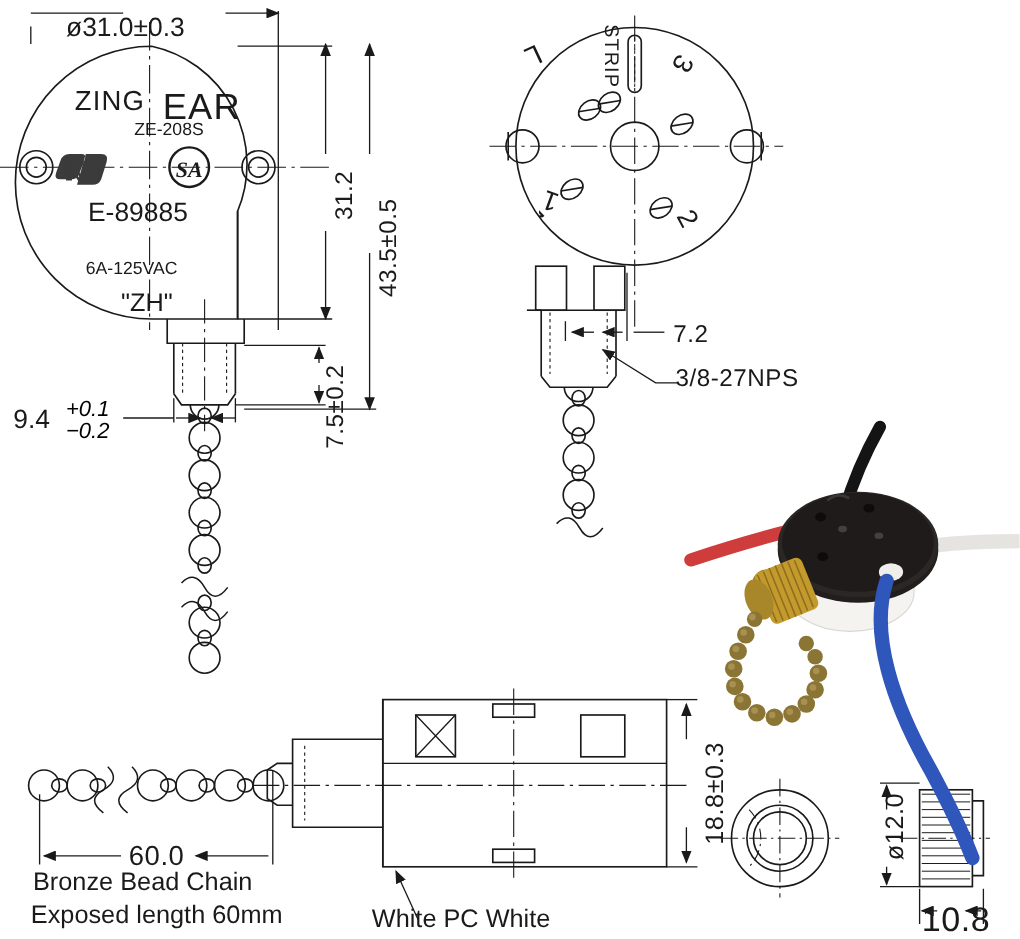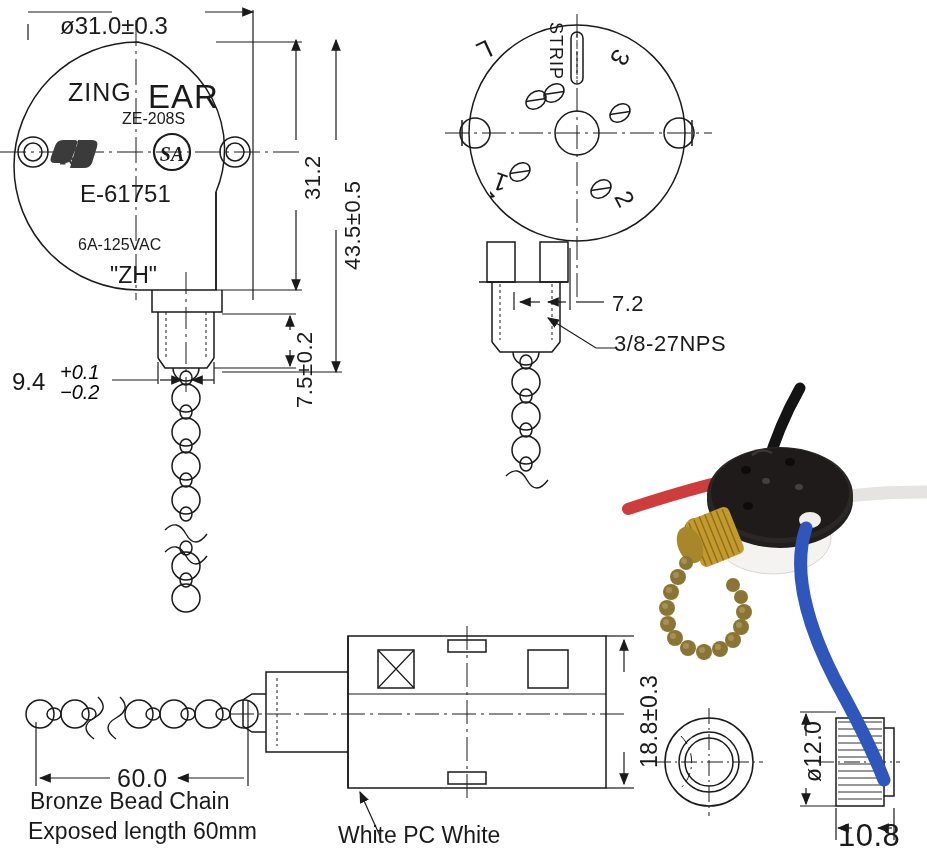--- a/index.html
+++ b/index.html
@@ -320,21 +320,21 @@
           <circle cx="742" cy="610" r="3"></circle>
       </g>
     </g>
   </svg>
 
   <div class="lbl" style="left:60px;top:12px;font-size:24px;">ø31.0±0.3</div>
 
   <div class="lbl" style="left:68px;top:78px;font-size:25px;letter-spacing:1px;">ZING</div>
   <div class="lbl" style="left:148px;top:78px;font-size:33px;letter-spacing:1px;">EAR</div>
   <div class="lbl" style="left:80px;top:110px;font-size:16px;margin-left:42px;">ZE-208S</div>
-  <div class="lbl" style="left:80px;top:180px;font-size:24px;">E-61751</div>
+  <div class="lbl" style="left:80px;top:180px;font-size:24px;">E-89885</div>
   <div class="lbl" style="left:78px;top:236px;font-size:16px;">6A-125VAC</div>
   <div class="lbl" style="left:110px;top:262px;font-size:23px;">"ZH"</div>
 
   <div class="lbl rot90 dim" style="left:300px;top:200px;">31.2</div>
   <div class="lbl rot90 dim" style="left:340px;top:270px;">43.5±0.5</div>
 
   <div class="lbl" style="left:12px;top:368px;font-size:24px;">9.4</div>
   <div class="tolstack" style="left:60px;top:362px;">
     <div>+0.1</div>
     <div>−0.2</div>

